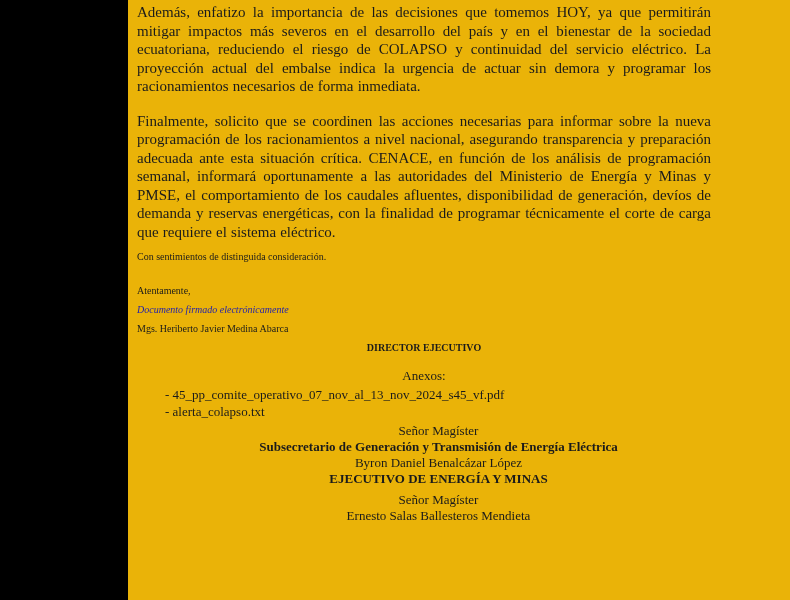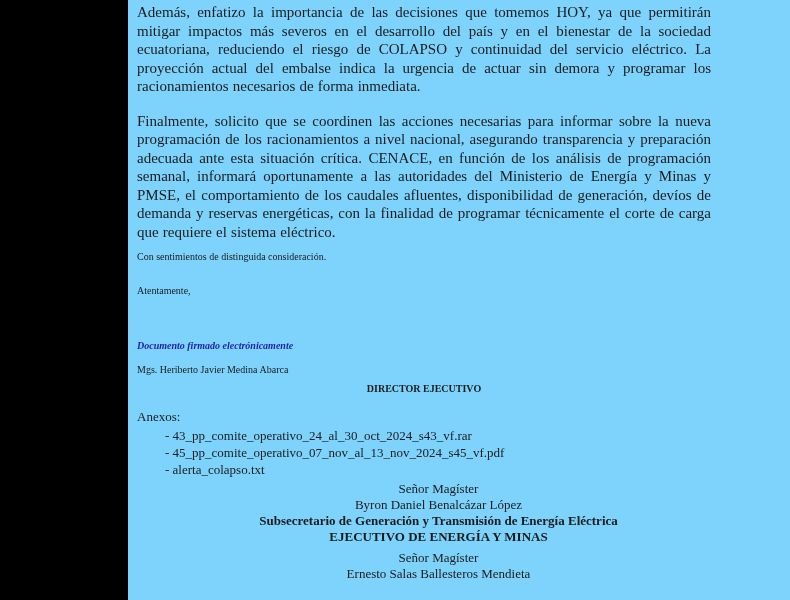--- a/index.html
+++ b/index.html
@@ -20,21 +20,21 @@
     left: 0; top: 0;
     width: 128px;
     height: 600px;
     background: #000000;
   }
   .page {
     position: absolute;
     left: 128px; top: 0;
     width: 662px;
     height: 600px;
-    background: #7dd3fc;
+    background: #eab308;
     overflow: hidden;
   }
   .content {
     position: absolute;
     left: 9px;
     top: 0;
     width: 574px;
     padding-top: 3px;
   }
   p.body-par {
@@ -44,35 +44,34 @@
     text-align: justify;
     word-spacing: 0.4px;
   }
   p.body-par.second { margin-bottom: 6px; margin-top: 16px; }
   .line {
     font-size: 10px;
     line-height: 19px;
     margin: 0;
   }
   .closing   { margin-bottom: 15px; }
-  .salute    { margin-bottom: 36px; }
+  .salute    { }
   .esign {
-    font-weight: bold;
+    font-weight: normal;
     font-style: italic;
     color: #1f1faf;
-    margin-bottom: 5px;
   }
   .signer-name  { }
   .signer-title { font-weight: bold; margin-bottom: 10px; text-align: center; }
   .small {
     font-size: 13px;
     line-height: 17px;
     margin: 0;
   }
-  .anexos-label { margin-bottom: 2px; }
+  .anexos-label { margin-bottom: 2px; text-align: center; }
   .anexos-items { margin-bottom: 3px; }
   .anexos-items .small { padding-left: 28px; }
   .copia-line { line-height: 16px; }
   .recipient { padding-left: 29px; text-align: center; }
   .recipient.second { margin-top: 5px; }
   .bold { font-weight: bold; }
 </style>
 </head>
 <body>
 
@@ -91,30 +90,29 @@
 
     <p class="line esign">Documento firmado electrónicamente</p>
 
     <p class="line signer-name">Mgs. Heriberto Javier Medina Abarca</p>
 
     <p class="line signer-title">DIRECTOR EJECUTIVO</p>
 
     <p class="small anexos-label">Anexos:</p>
 
     <div class="anexos-items">
-      <p class="small">- 43_pp_comite_operativo_24_al_30_oct_2024_s43_vf.rar</p>
       <p class="small">- 45_pp_comite_operativo_07_nov_al_13_nov_2024_s45_vf.pdf</p>
       <p class="small">- alerta_colapso.txt</p>
     </div>
 
 
     <div class="recipient">
       <p class="small copia-line">Señor Magíster</p>
+      <p class="small copia-line bold">Subsecretario de Generación y Transmisión de Energía Eléctrica</p>
       <p class="small copia-line">Byron Daniel Benalcázar López</p>
-      <p class="small copia-line bold">Subsecretario de Generación y Transmisión de Energía Eléctrica</p>
       <p class="small copia-line bold">EJECUTIVO DE ENERGÍA Y MINAS</p>
     </div>
 
     <div class="recipient second">
       <p class="small copia-line">Señor Magíster</p>
       <p class="small copia-line">Ernesto Salas Ballesteros Mendieta</p>
     </div>
 
   </div>
 </div>

